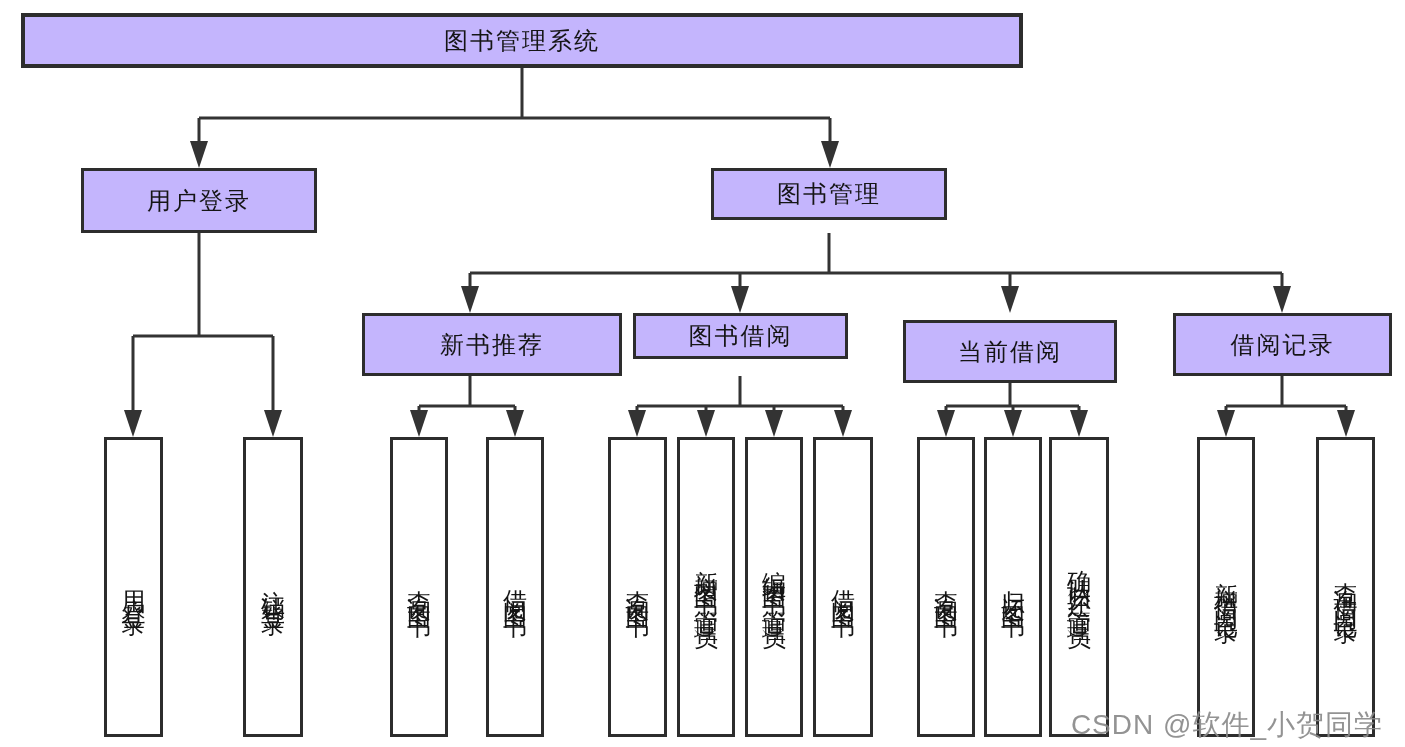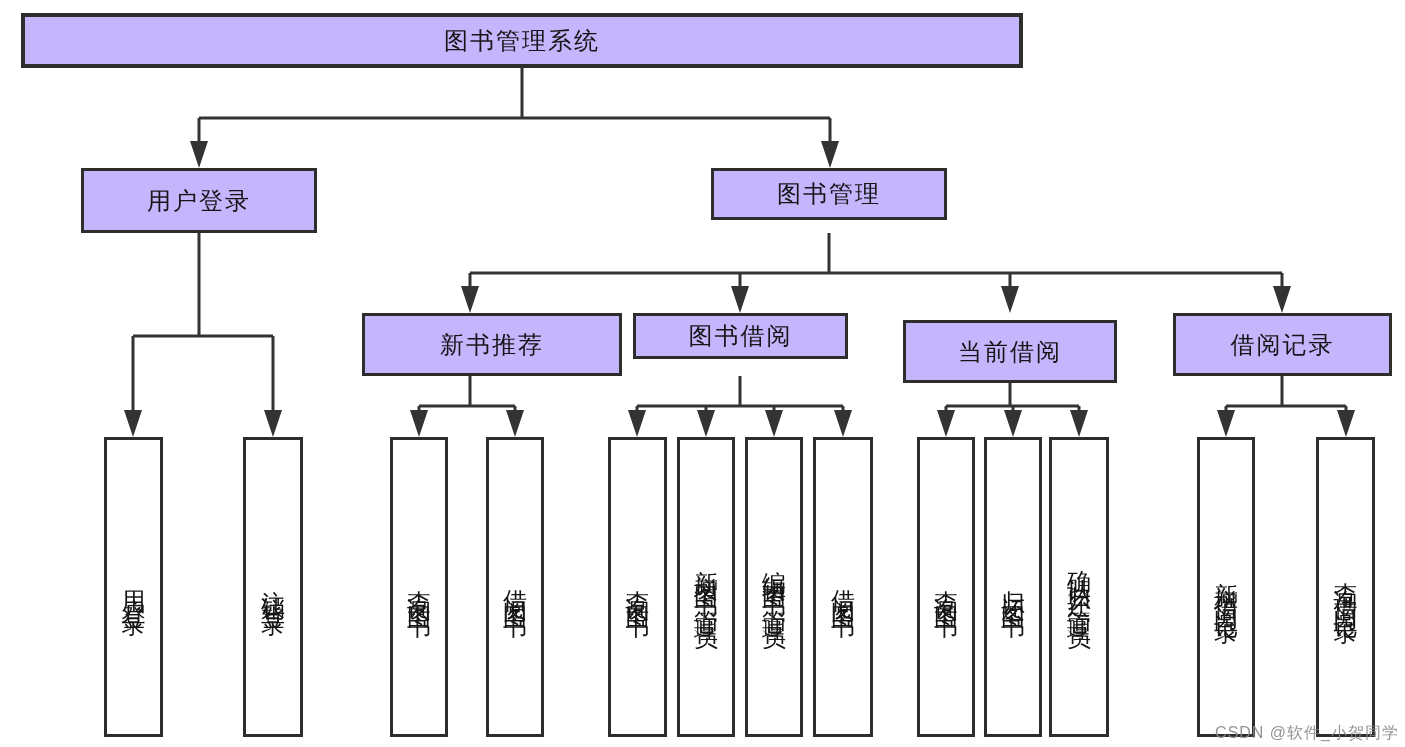--- a/index.html
+++ b/index.html
@@ -47,23 +47,23 @@
   .vnode span {
     writing-mode: vertical-rl;
     text-orientation: mixed;
     font-size: 24px;
     line-height: 1;
     letter-spacing: 8px;
     white-space: nowrap;
   }
   .watermark {
     position: absolute;
-    right: 6px;
+    right: 22px;
     bottom: 3px;
-    font-size: 16px;
+    font-size: 28px;
     letter-spacing: 1px;
     color: rgba(138,138,138,0.92);
     z-index: 3;
     white-space: nowrap;
   }
 </style>
 </head>
 <body>
 
 <div class="canvas">

